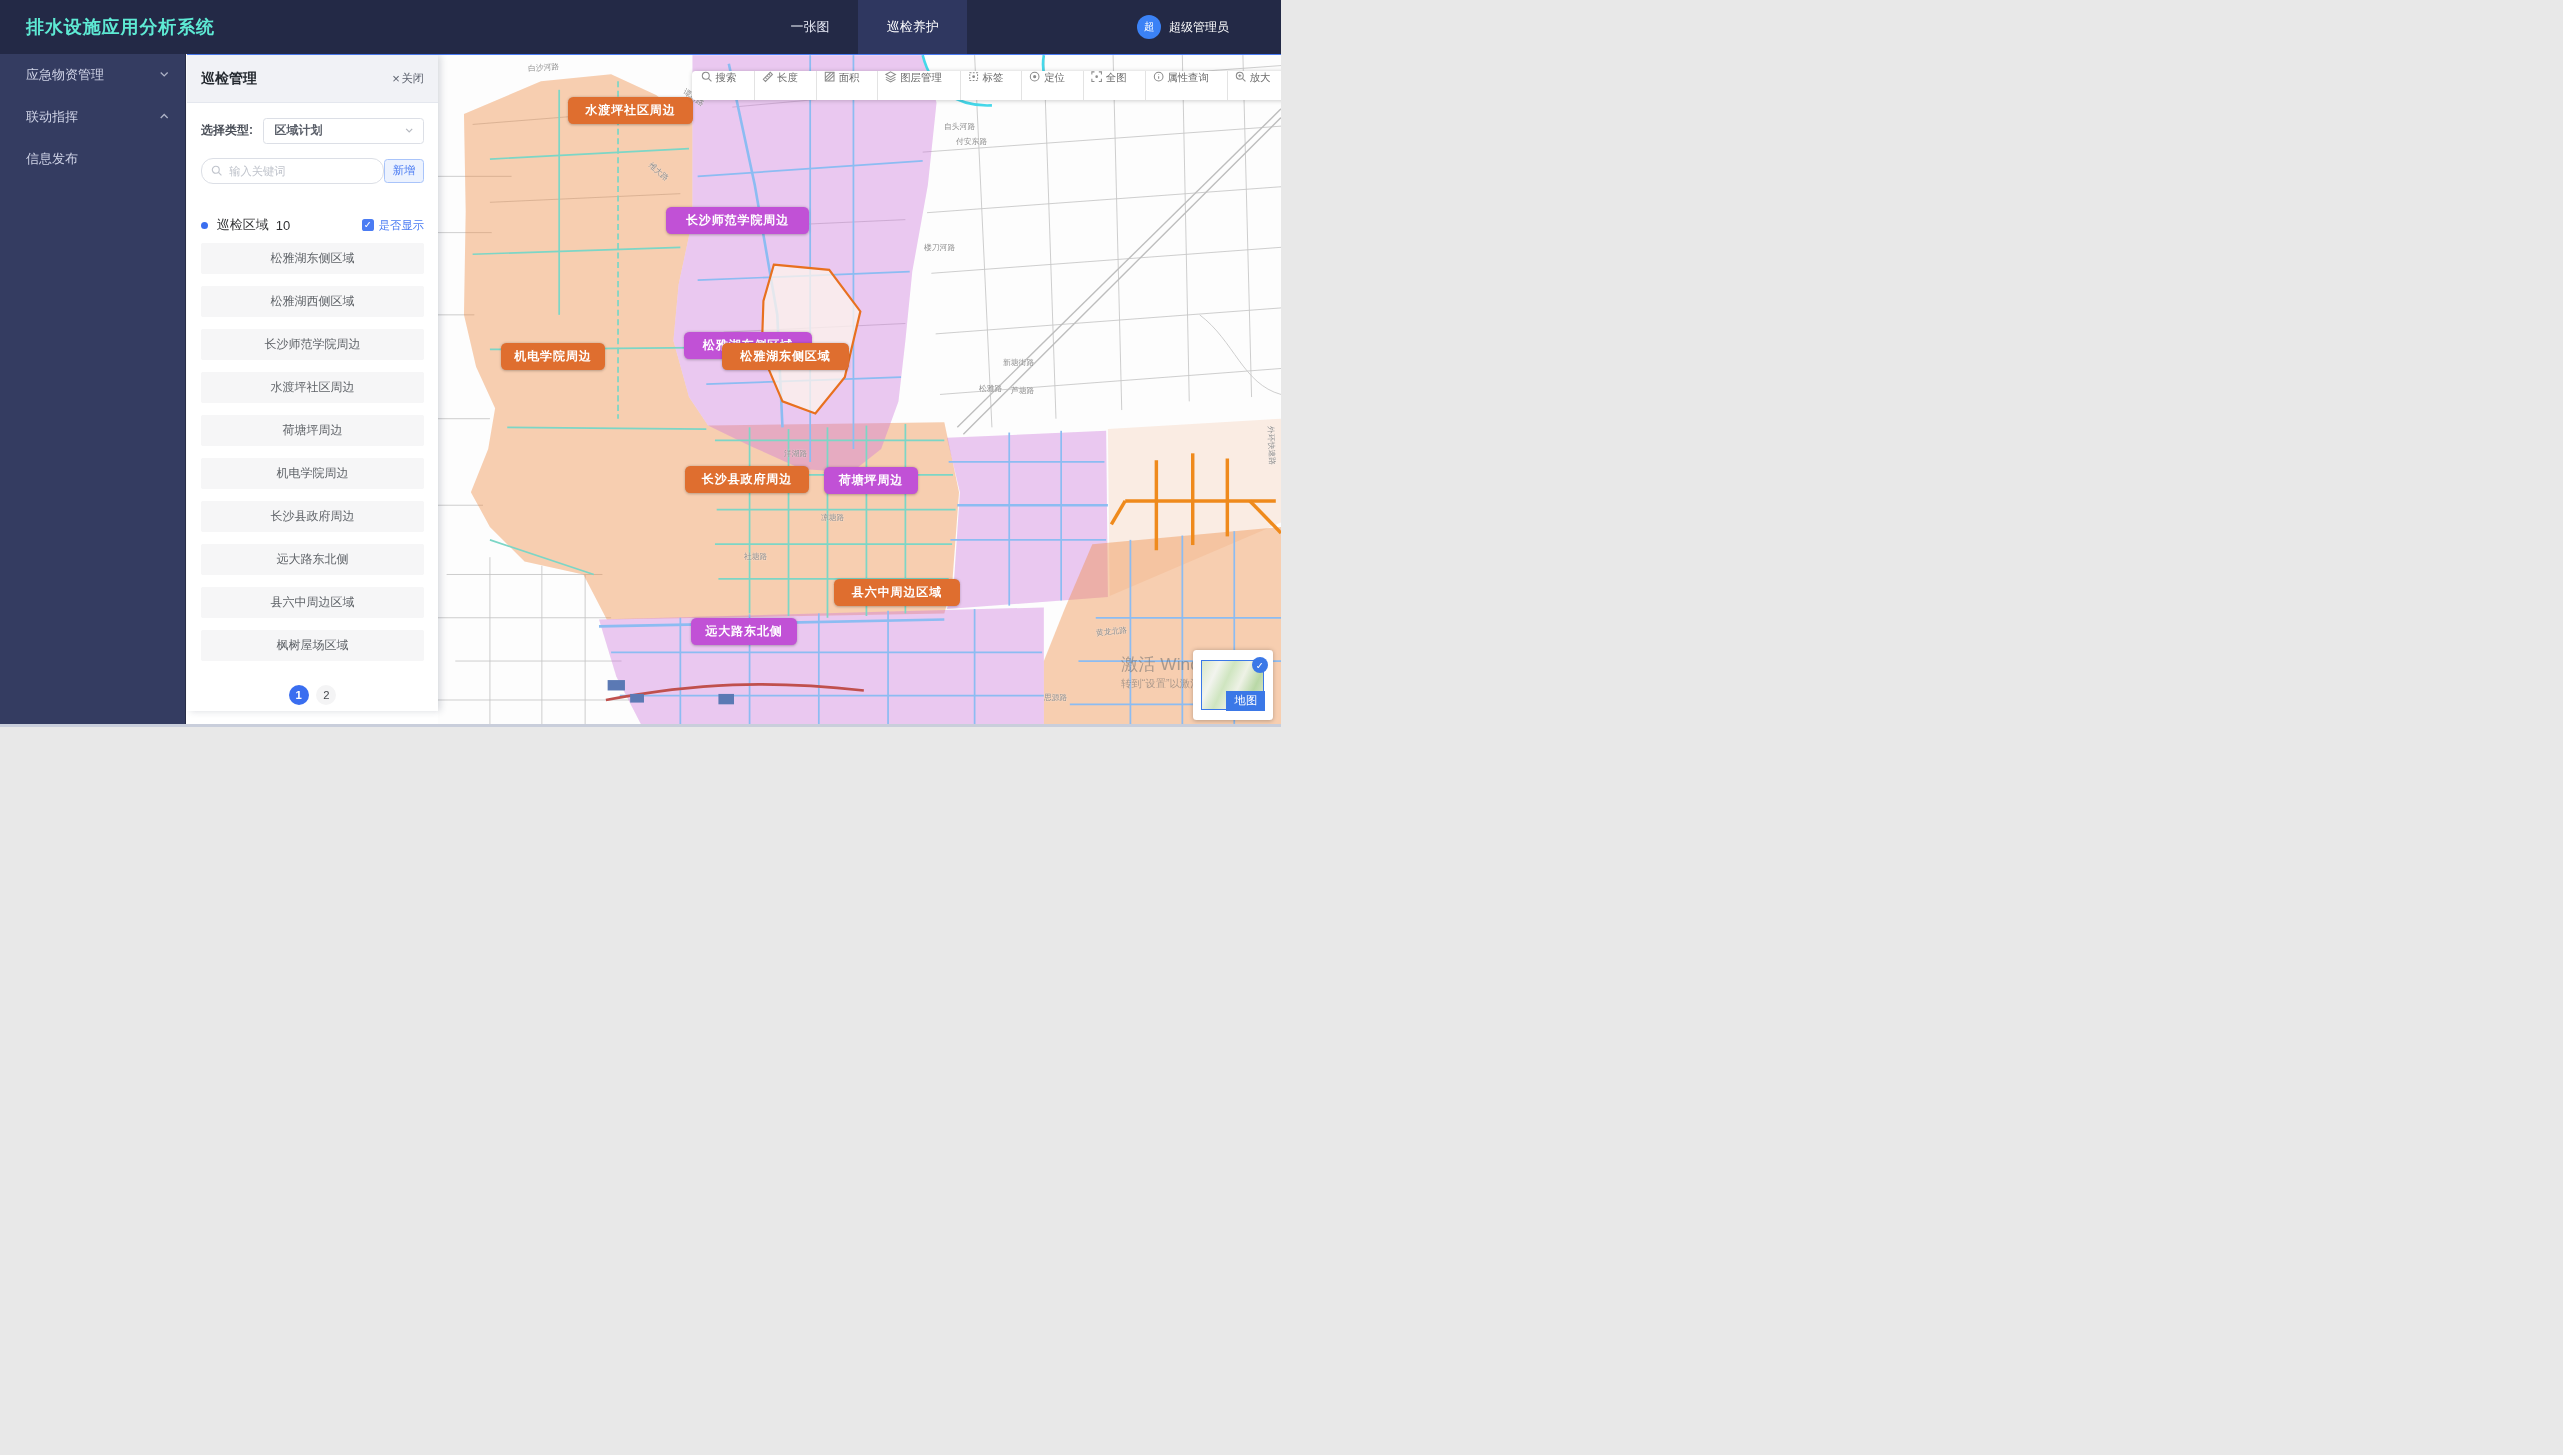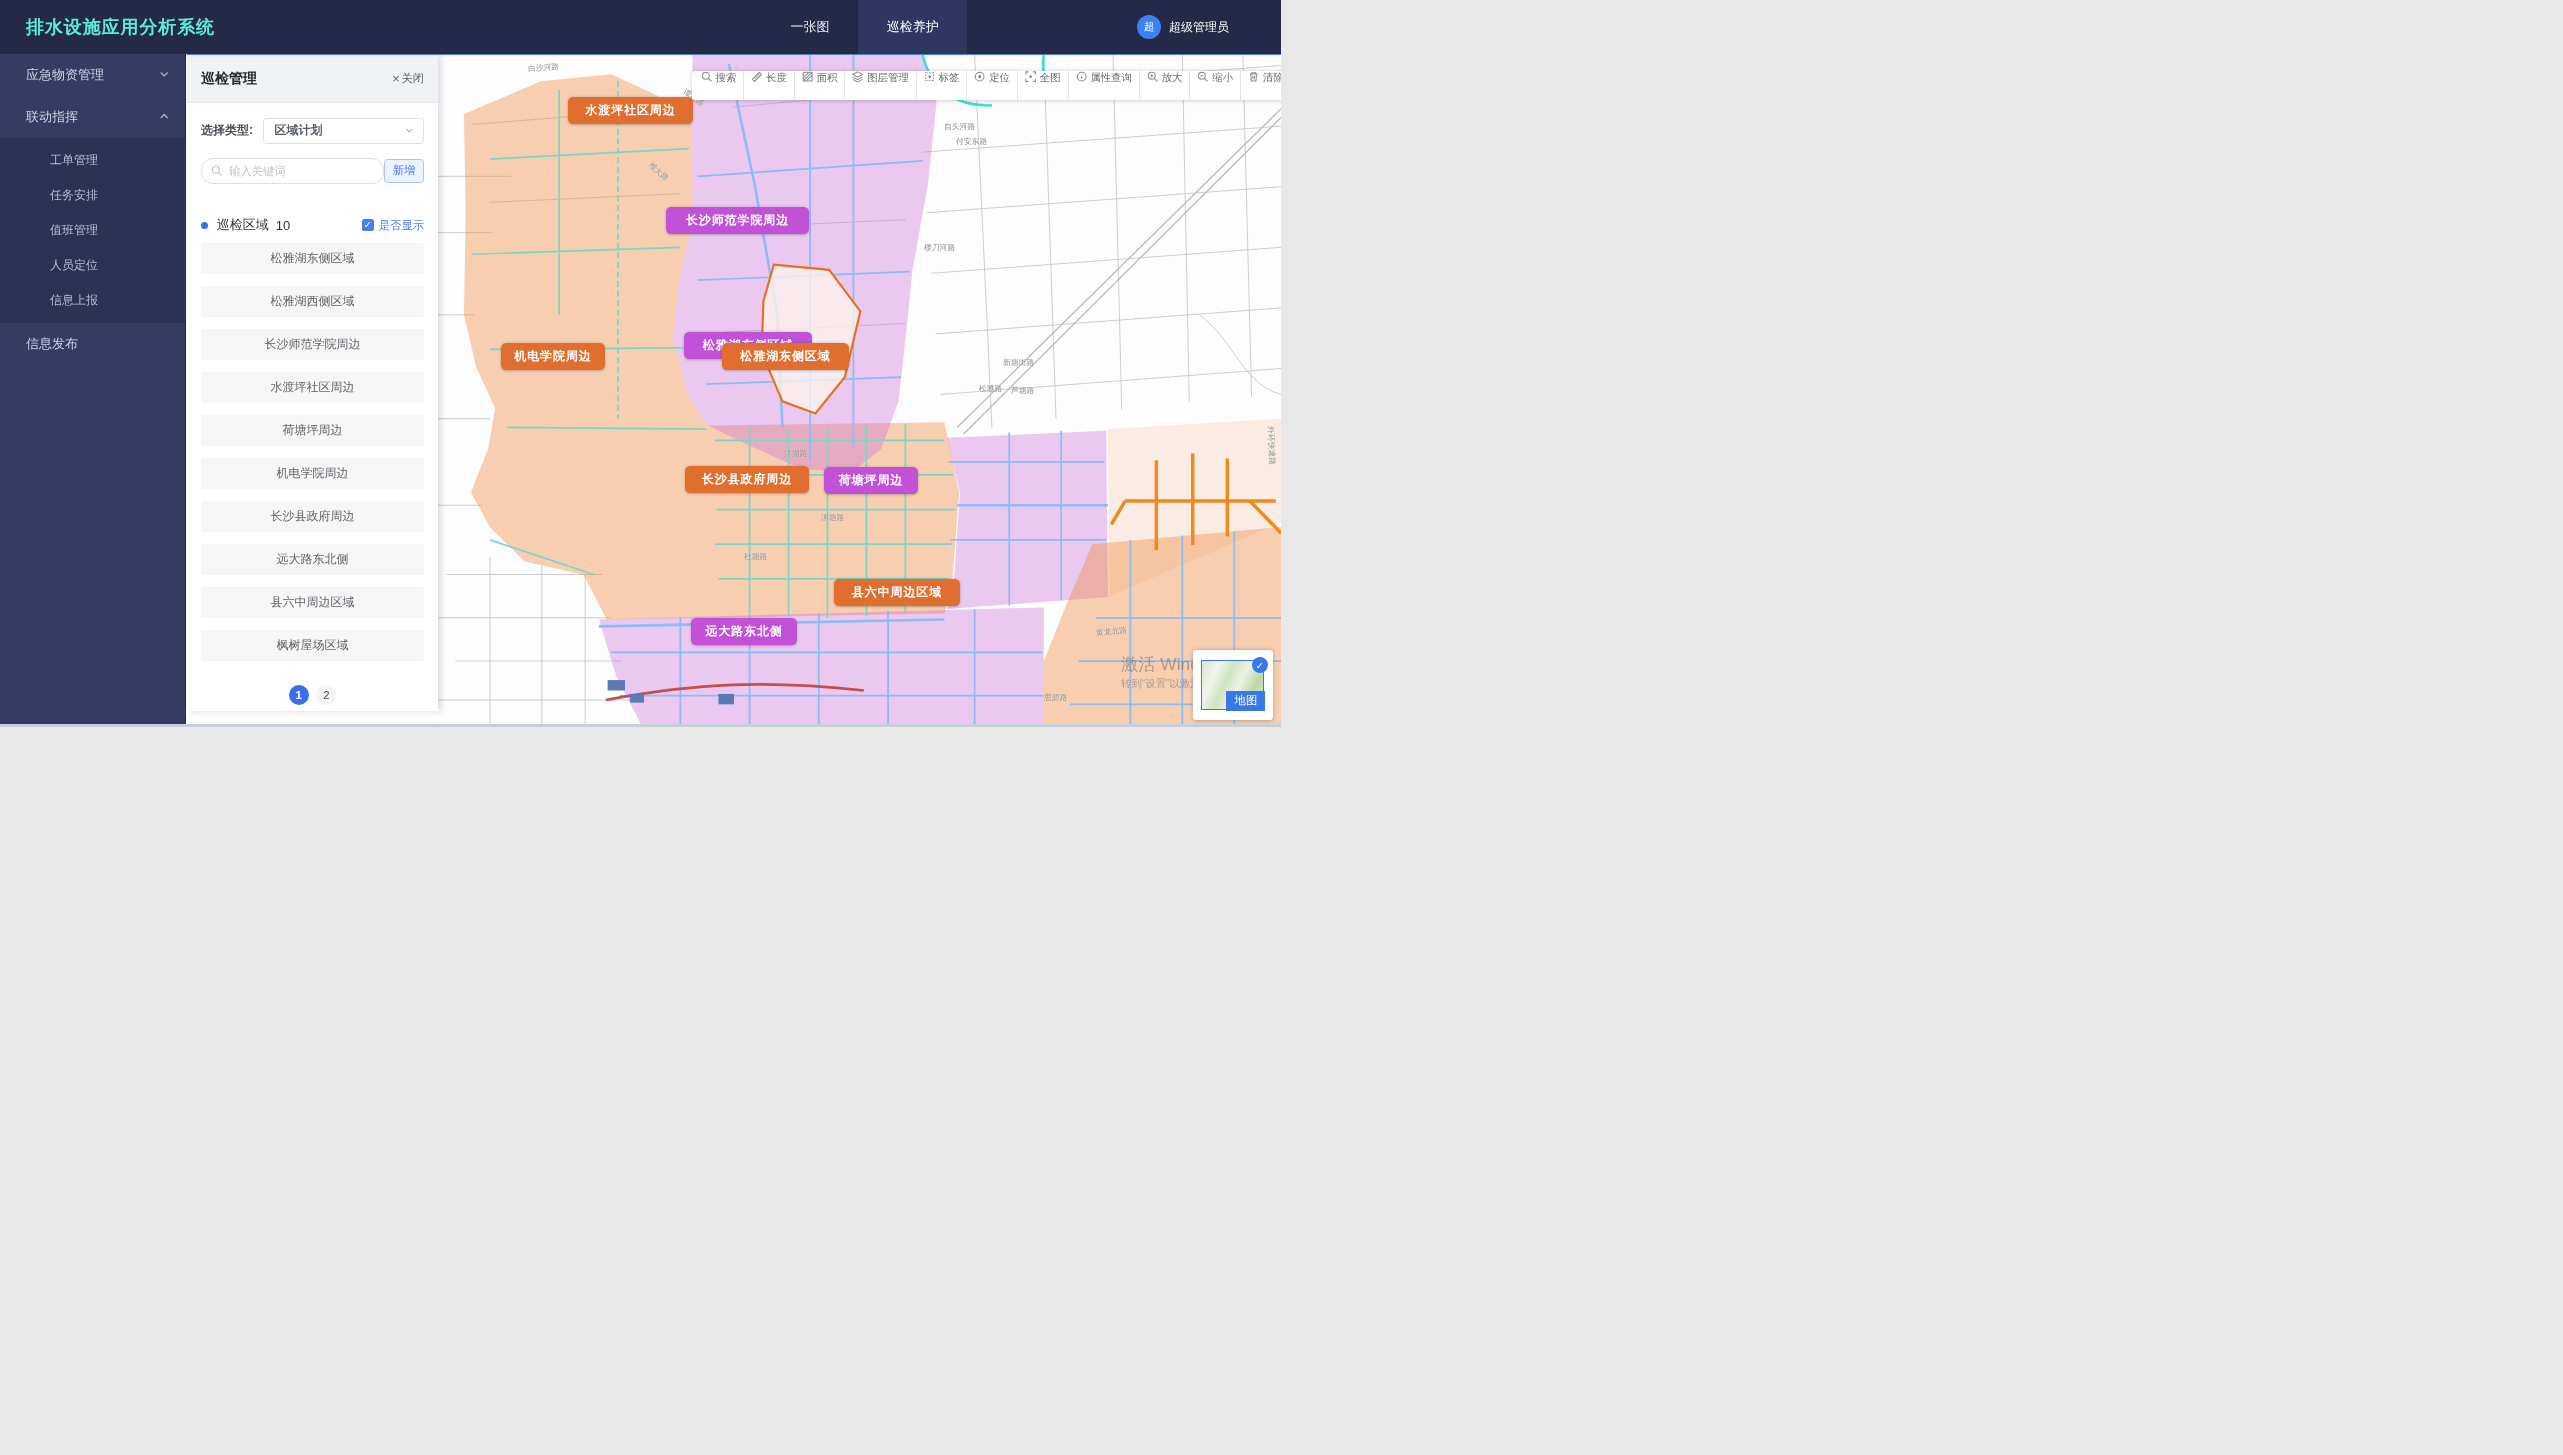--- a/index.html
+++ b/index.html
@@ -78,21 +78,21 @@
              display:flex;align-items:center;justify-content:center;border-radius:5.2px;
              box-shadow:0 0.9px 2.6px rgba(0,0,0,.25);cursor:pointer;letter-spacing:0.9px;}
   .map-label.orange{background:#df6e2f;}
   .map-label.purple{background:#c151d6;}
 
   
   .map-toolbar{position:absolute;left:254px;top:16.4px;height:28.6px;background:#fff;border-radius:3.5px;
                box-shadow:0 0.9px 4.3px rgba(0,0,0,.18);display:flex;align-items:center;z-index:10;padding:0 1.7px;}
   .tool-item{display:flex;align-items:flex-start;gap:3.5px;padding:0 7px;height:28.6px;cursor:pointer;
              font-size:10.4px;color:#6b6b6b;white-space:nowrap;}
-  .tool-item + .tool-item{border-left:0.9px solid #e3e3e3;}
+  .tool-item + .tool-item{border-left:0.9px solid #e3e3e3;margin-left:11px;}
   .tool-item svg{display:block;}
 
   
   .wm{position:absolute;z-index:6;color:rgba(110,110,110,.55);pointer-events:none;}
   .wm1{left:683px;top:597px;font-size:17.3px;}
   .wm2{left:683px;top:622px;font-size:10.4px;}
 
   
   .minimap{position:absolute;right:7.8px;bottom:7px;width:80px;height:70px;background:#fff;border-radius:3.5px;
            box-shadow:0 0.9px 4.3px rgba(0,0,0,.25);z-index:12;}
@@ -127,27 +127,20 @@
         <span>应急物资管理</span>
         <span><svg width="10.4" height="10.4" viewBox="0 0 12 12">
             <path d="M2 4L6 8L10 4" stroke="#aeb3c7" stroke-width="1.5" fill="none"></path>
           </svg></span>
       </div>
       <div class="side-item">
         <span>联动指挥</span>
         <span><svg width="10.4" height="10.4" viewBox="0 0 12 12">
             <path d="M2 8L6 4L10 8" stroke="#aeb3c7" stroke-width="1.5" fill="none"></path>
           </svg></span>
-      </div>
-      <div class="submenu">
-        <div class="sub-item">工单管理</div>
-        <div class="sub-item">任务安排</div>
-        <div class="sub-item">值班管理</div>
-        <div class="sub-item">人员定位</div>
-        <div class="sub-item">信息上报</div>
       </div>
       <div class="side-item">
         <span>信息发布</span>
       </div>
     </aside>
 
   <div class="content">
 
     <section class="panel">
       <div class="panel-header">

